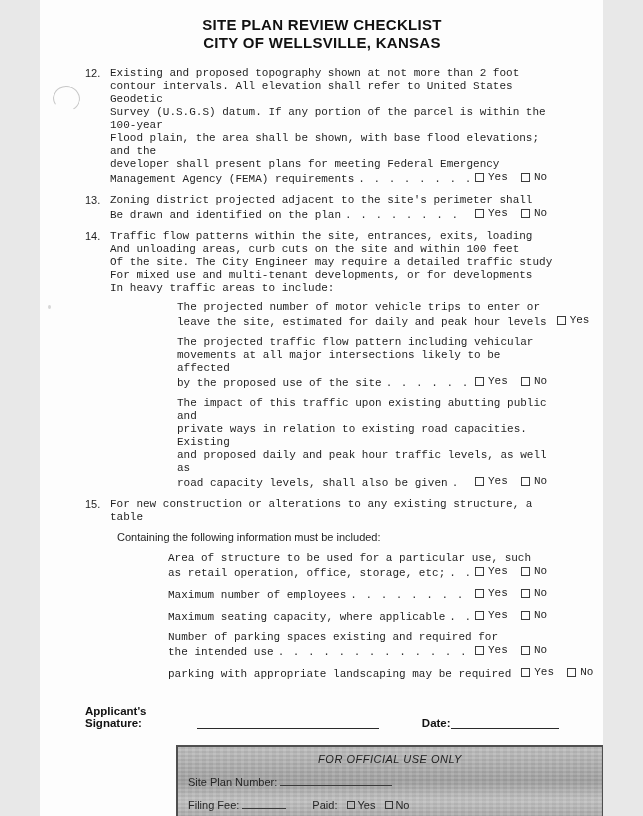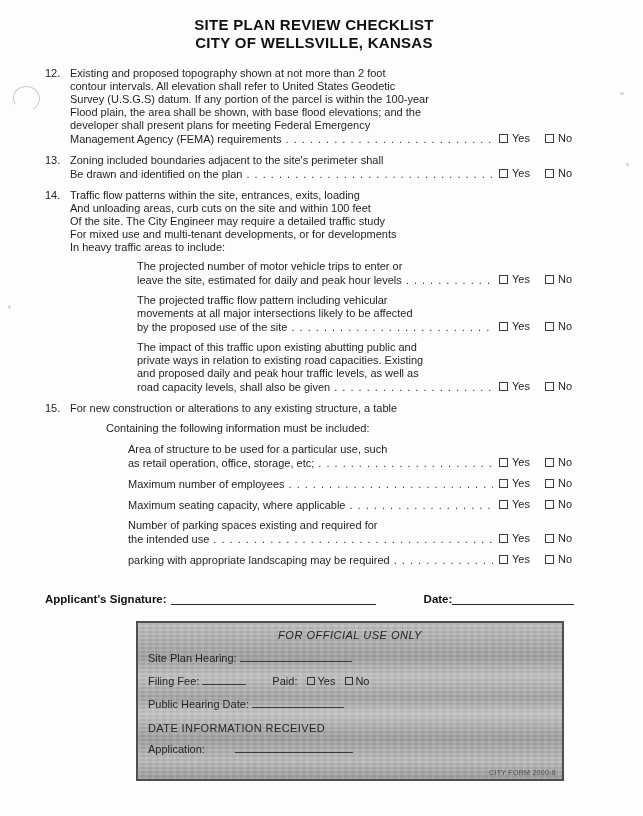--- a/index.html
+++ b/index.html
@@ -1,44 +1,44 @@
 <!DOCTYPE html>
 <html><head>
 <meta charset="utf-8">
 <style>
   html,body{margin:0;padding:0;background:#e8e8e8;}
   .page{
     position:relative;
-    width:643px;height:816px;
+    width:563px;height:816px;
     margin:0 auto;
     background:#fdfdfd;
     font-family:"Liberation Sans",sans-serif;
     color:#1f1f1f;
     overflow:hidden;
     box-sizing:border-box;
-    padding:16px 60px 0 45px;
+    padding:16px 44px 0 45px;
   }
   
   .title{ text-align:center; font-weight:bold; font-size:15px; line-height:18px; letter-spacing:.3px; color:#111; margin-bottom:15px;}
   
   .row{ display:flex; font-size:11px; line-height:13px; margin-bottom:8px;}
   .row .num{ width:25px; flex:0 0 25px; font-weight:normal;}
-  .row .content{ flex:1; min-width:0;}
+  .row .content{ flex:1; min-width:0;font-family:Liberation Mono, monospace;}
   .pre{ white-space:pre-line;}
   .lastline{ display:flex; align-items:baseline;}
   .lasttext{ white-space:nowrap;}
   .dots{ flex:1; overflow:hidden; white-space:nowrap; margin:0 6px 0 4px; color:#2e2e2e;}
   .dots::after{ content:". . . . . . . . . . . . . . . . . . . . . . . . . . . . . . . . . . . . . . . . . . . . . . . . . . . . . . . . . . . . . . . . . . . . . ."; letter-spacing:1px;}
   .choice{ flex:0 0 auto; white-space:nowrap; display:inline-flex; align-items:center;}
   .choice.yes{ width:46px;}
   .choice.no{ width:38px;}
   .cb{ display:inline-block; width:7px; height:7px; border:1px solid #3c3c3c; margin-right:4px; background:transparent;}
   .sub14{ margin-left:92px;}
   .sub15{ margin-left:83px;}
-  .cont-line{ margin-left:61px; font-size:11px; line-height:13px; margin-bottom:8px;}
+  .cont-line{ margin-left:32px; font-size:11px; line-height:13px; margin-bottom:8px;}
   .mb-sm{ margin-bottom:7px;}
   .mb-xs{ margin-bottom:6px;}
   
   .sigrow{ display:flex; align-items:flex-end; font-size:11.5px; font-weight:bold; color:#111; margin-top:24px;}
   .sigline{ display:inline-block; border-bottom:1.2px solid #2a2a2a; height:13px;}
   .line-applicant{ width:205px; margin-left:4px;}
   .sig-spacer{ width:48px;}
   .line-date{ width:122px;}
   
   .obox{
@@ -112,21 +112,21 @@
             <span class="cb"></span>
             <span>No</span>
           </span>
       </div>
     </div>
   </div>
 
   <div class="row">
     <span class="num">13.</span>
     <div class="content">
-      <div class="pre">Zoning included boundaries adjacent to the site's perimeter shall</div>
+      <div class="pre">Zoning district projected adjacent to the site's perimeter shall</div>
       <div class="lastline">
         <span class="lasttext">Be drawn and identified on the plan</span>
         <span class="dots"></span>
         <span class="choice yes">
             <span class="cb"></span>
             <span>Yes</span>
           </span>
         <span class="choice no">
             <span class="cb"></span>
             <span>No</span>
@@ -303,21 +303,21 @@
     <span class="sigline line-applicant"></span>
     <span class="sig-spacer"></span>
     <span>Date:</span>
     <span class="sigline line-date"></span>
   </div>
 
   <div class="obox">
     <div class="oheader">FOR OFFICIAL USE ONLY</div>
 
     <div class="oline">
-      <span>Site Plan Hearing:</span>
+      <span>Site Plan Number:</span>
       <span class="ofill fill-spn"></span>
     </div>
 
     <div class="oline">
       <span>Filing Fee:</span>
       <span class="ofill fill-fee"></span>
       <span class="paid-label">Paid:</span>
       <span class="ocb"></span>
       <span>Yes</span>
       <span class="ocb"></span>

